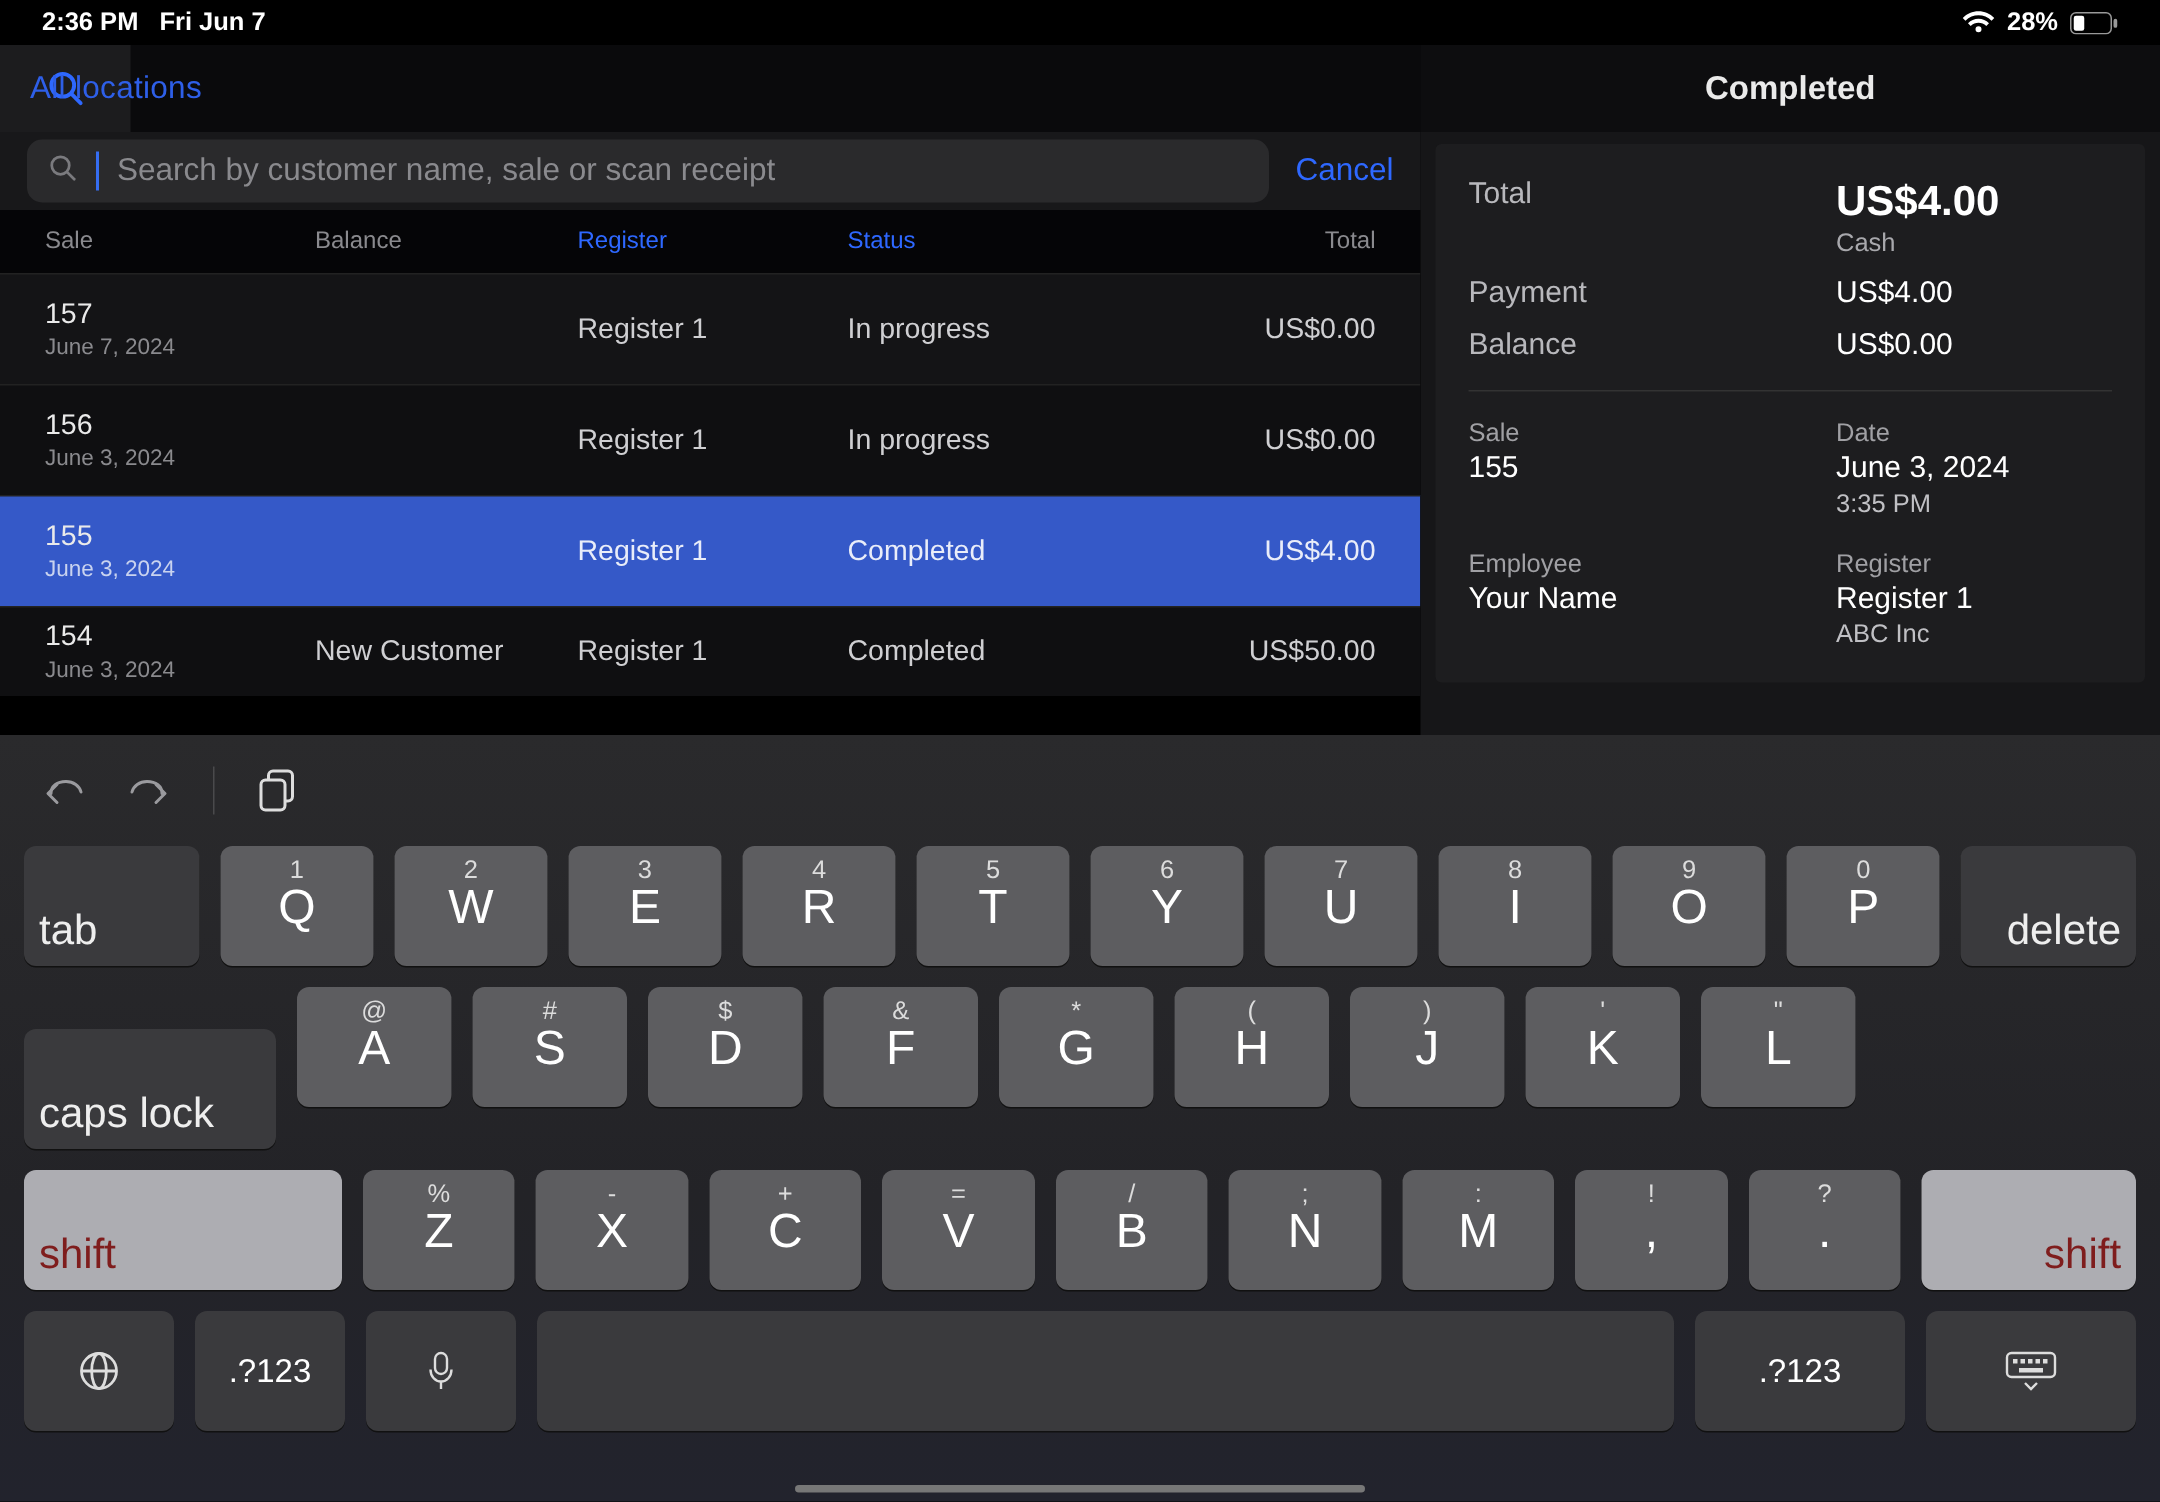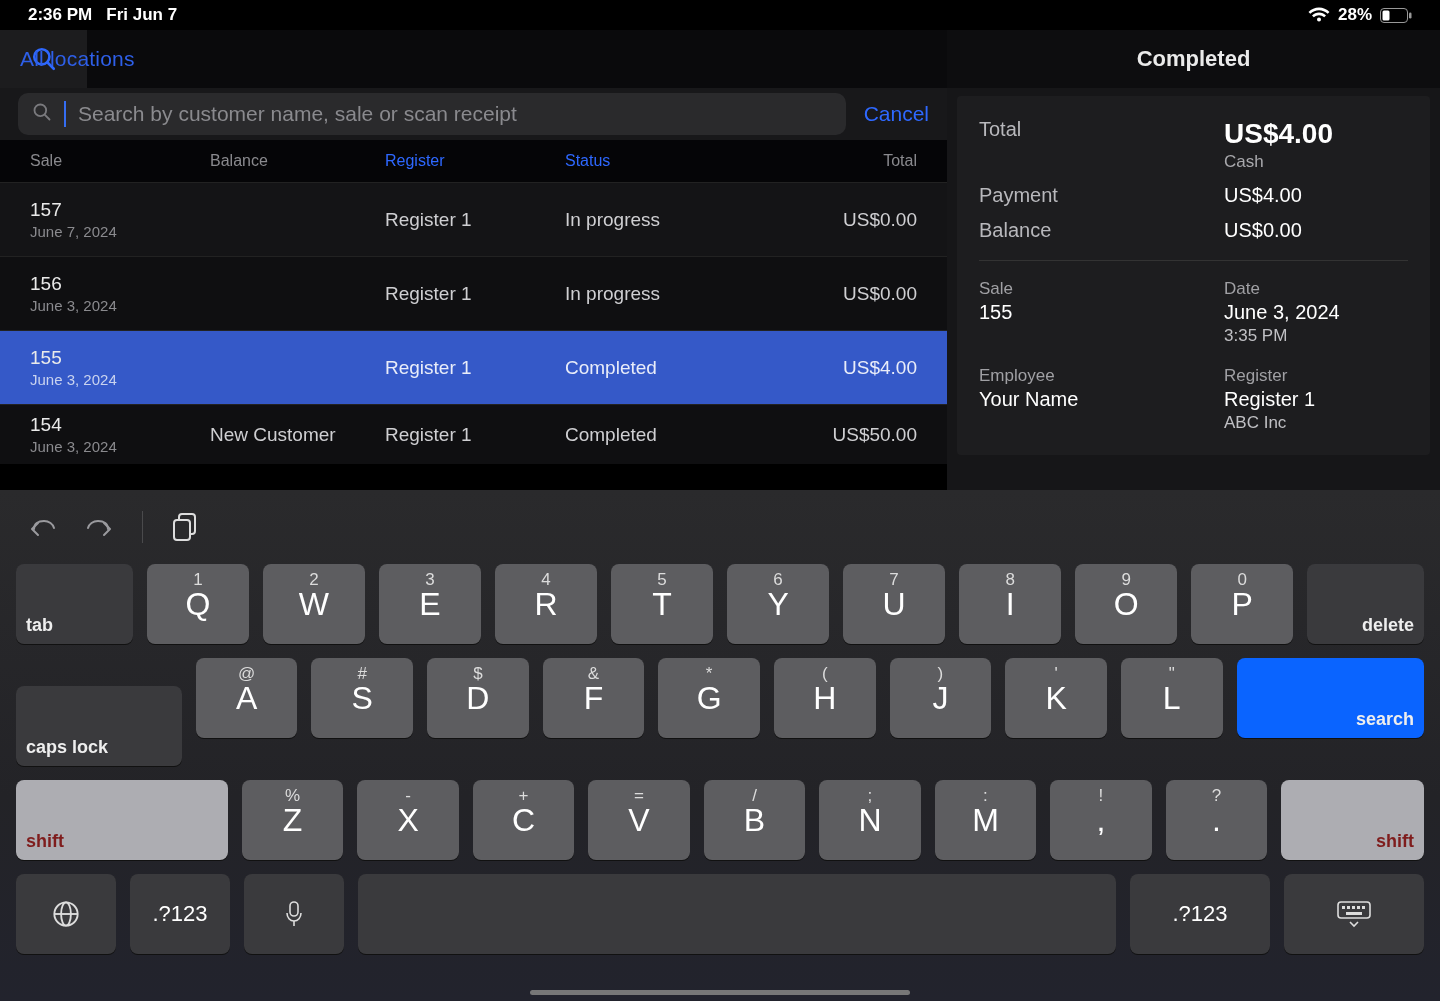--- a/index.html
+++ b/index.html
@@ -122,21 +122,21 @@
   .kb-row { display: flex; gap: 14px; }
   .key {
     height: 80px; border-radius: 8px; background: #5d5d60;
     display: flex; flex-direction: column; align-items: center; justify-content: center;
     position: relative; color: #fff; box-shadow: 0 1px 0 #111;
   }
   .key-dark { background: #3a3a3d; }
   .key-light { background: #adadb2; color: #222; }
   .key-blue { background: #0a64ff; }
   .key-mod-label {
-    position: absolute; left: 10px; bottom: 8px; font-size: 18px; color: #eee; font-weight: bold;
+    position: absolute; left: 10px; bottom: 8px; font-size: 28px; color: #eee;
   }
   .key-mod-label-right { left: auto; right: 10px; }
   .key-letter { font-size: 32px; }
   .key-alt {
     position: absolute; top: 6px; font-size: 17px; color: #dcdcdc;
   }
   .key-light .key-mod-label { color: #7f1d1d; }
   .space-key { flex: 1; }
   .key-123 { font-size: 22px; }
   .home-indicator {
@@ -398,23 +398,20 @@
           <span class="key-letter">J</span>
         </div>
       <div class="key" style="width:103px;">
           <span class="key-alt">'</span>
           <span class="key-letter">K</span>
         </div>
       <div class="key" style="width:103px;">
           <span class="key-alt">"</span>
           <span class="key-letter">L</span>
         </div>
-      <div class="key key-blue" style="width:190px;">
-          <span class="key-mod-label key-mod-label-right">search</span>
-        </div>
     </div>
 
     <div class="kb-row">
       <div class="key key-light" style="width:215px;">
           <span class="key-mod-label">shift</span>
         </div>
       <div class="key" style="width:103px;">
           <span class="key-alt">%</span>
           <span class="key-letter">Z</span>
         </div>

